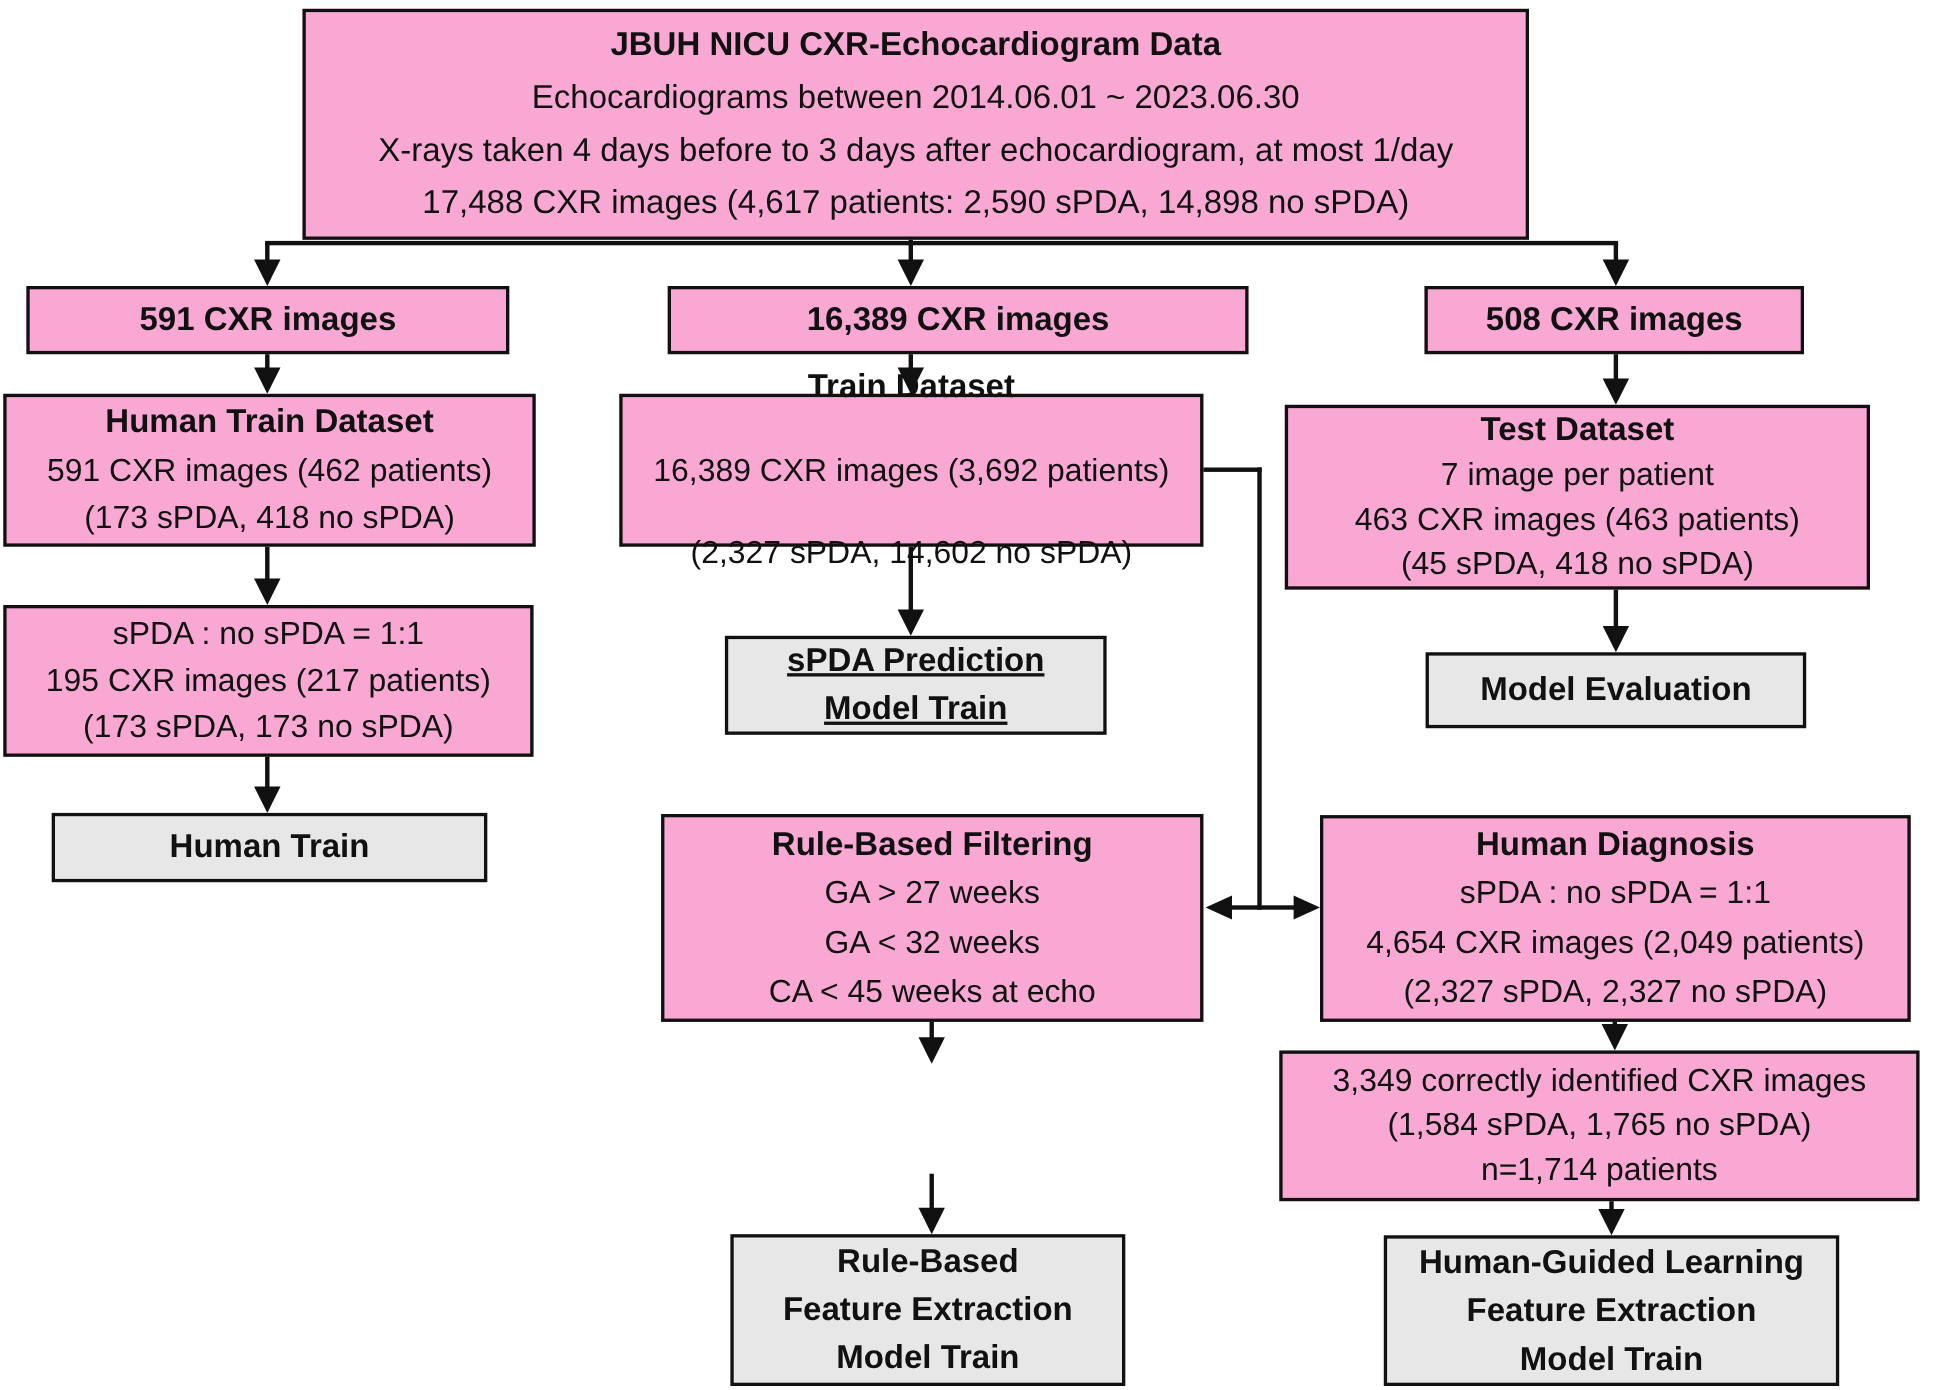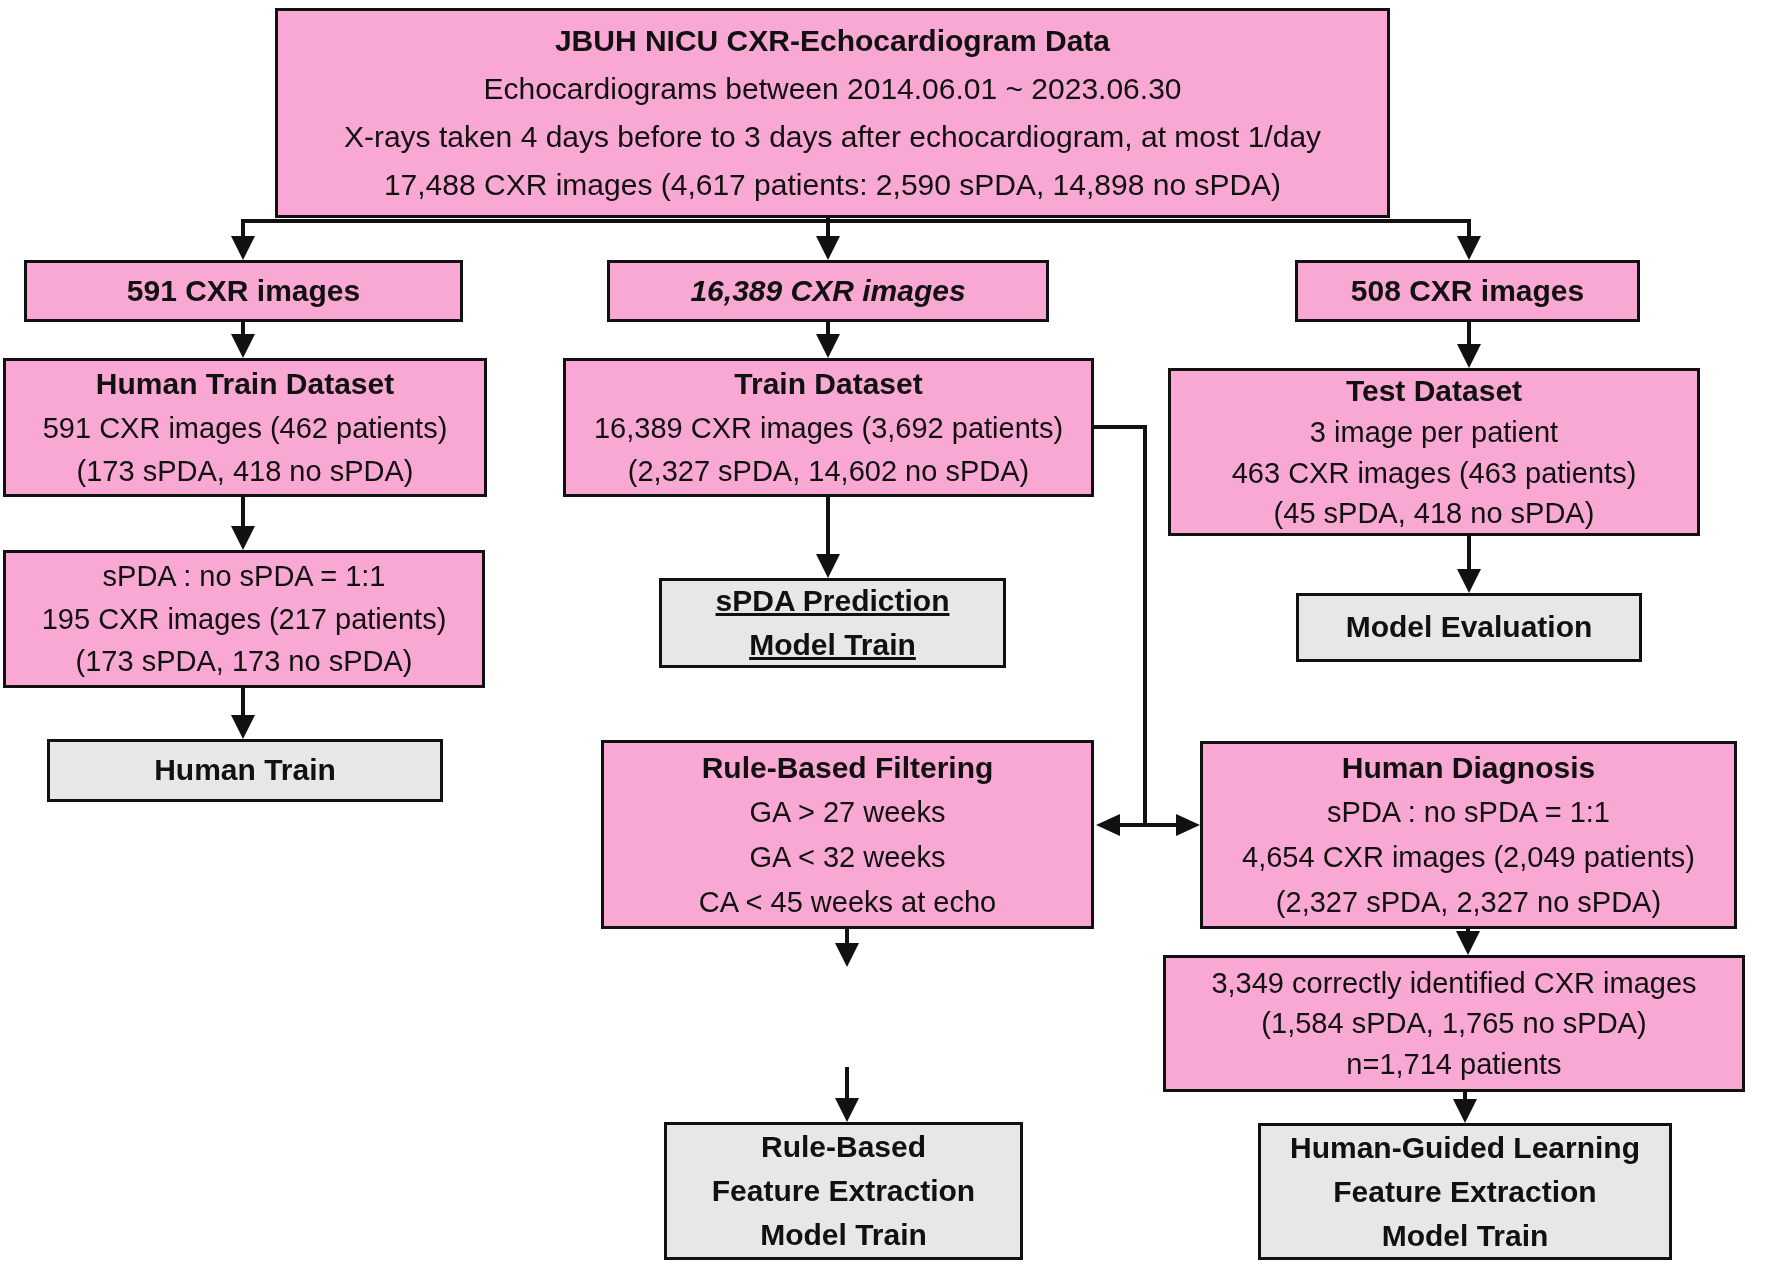--- a/index.html
+++ b/index.html
@@ -69,21 +69,21 @@
   <div class="vline" style="left:826px;top:218px;height:20px;"></div>
   <div class="head-down" style="left:816px;top:236px;"></div>
 
   <div class="vline" style="left:1467px;top:221px;height:17px;"></div>
   <div class="head-down" style="left:1457px;top:236px;"></div>
 
   <div class="box" style="left:24px;top:260px;width:439px;height:62px;">
     <div class="bold big">591 CXR images</div>
   </div>
 
-  <div class="box" style="left:607px;top:260px;width:442px;height:62px;font-style:italic;">
+  <div class="box" style="left:607px;top:260px;width:528px;height:62px;">
     <div class="bold big">16,389 CXR images</div>
   </div>
 
   <div class="box" style="left:1295px;top:260px;width:345px;height:62px;">
     <div class="bold big">508 CXR images</div>
   </div>
 
   <div class="vline" style="left:241px;top:322px;height:14px;"></div>
   <div class="head-down" style="left:231px;top:334px;"></div>
 
@@ -92,29 +92,29 @@
 
   <div class="vline" style="left:1467px;top:322px;height:24px;"></div>
   <div class="head-down" style="left:1457px;top:344px;"></div>
 
   <div class="box" style="left:3px;top:358px;width:484px;height:139px;">
     <div class="bold big">Human Train Dataset</div>
     <div>591 CXR images (462 patients)</div>
     <div>(173 sPDA, 418 no sPDA)</div>
   </div>
 
-  <div class="box" style="left:563px;top:358px;width:531px;height:139px;">
+  <div class="box" style="left:563px;top:358px;width:531px;height:139px;gap:32px;">
     <div class="bold big">Train Dataset</div>
     <div>16,389 CXR images (3,692 patients)</div>
     <div>(2,327 sPDA, 14,602 no sPDA)</div>
   </div>
 
   <div class="box" style="left:1168px;top:368px;width:532px;height:168px;line-height:1.4;">
     <div class="bold big">Test Dataset</div>
-    <div>3 image per patient</div>
+    <div>7 image per patient</div>
     <div>463 CXR images (463 patients)</div>
     <div>(45 sPDA, 418 no sPDA)</div>
   </div>
 
   <div class="vline" style="left:241px;top:497px;height:31px;"></div>
   <div class="head-down" style="left:231px;top:526px;"></div>
 
   <div class="vline" style="left:826px;top:497px;height:59px;"></div>
   <div class="head-down" style="left:816px;top:554px;"></div>
 

